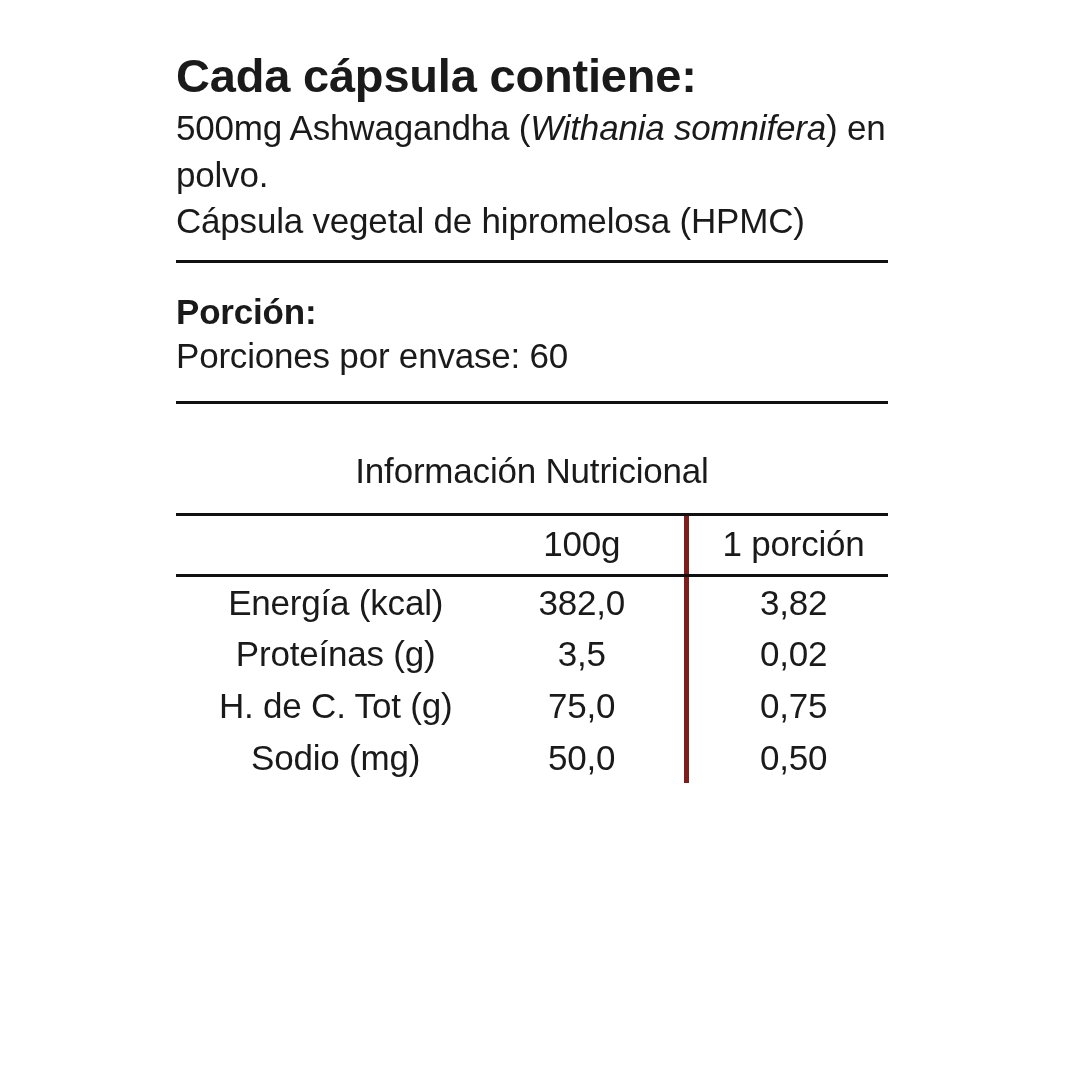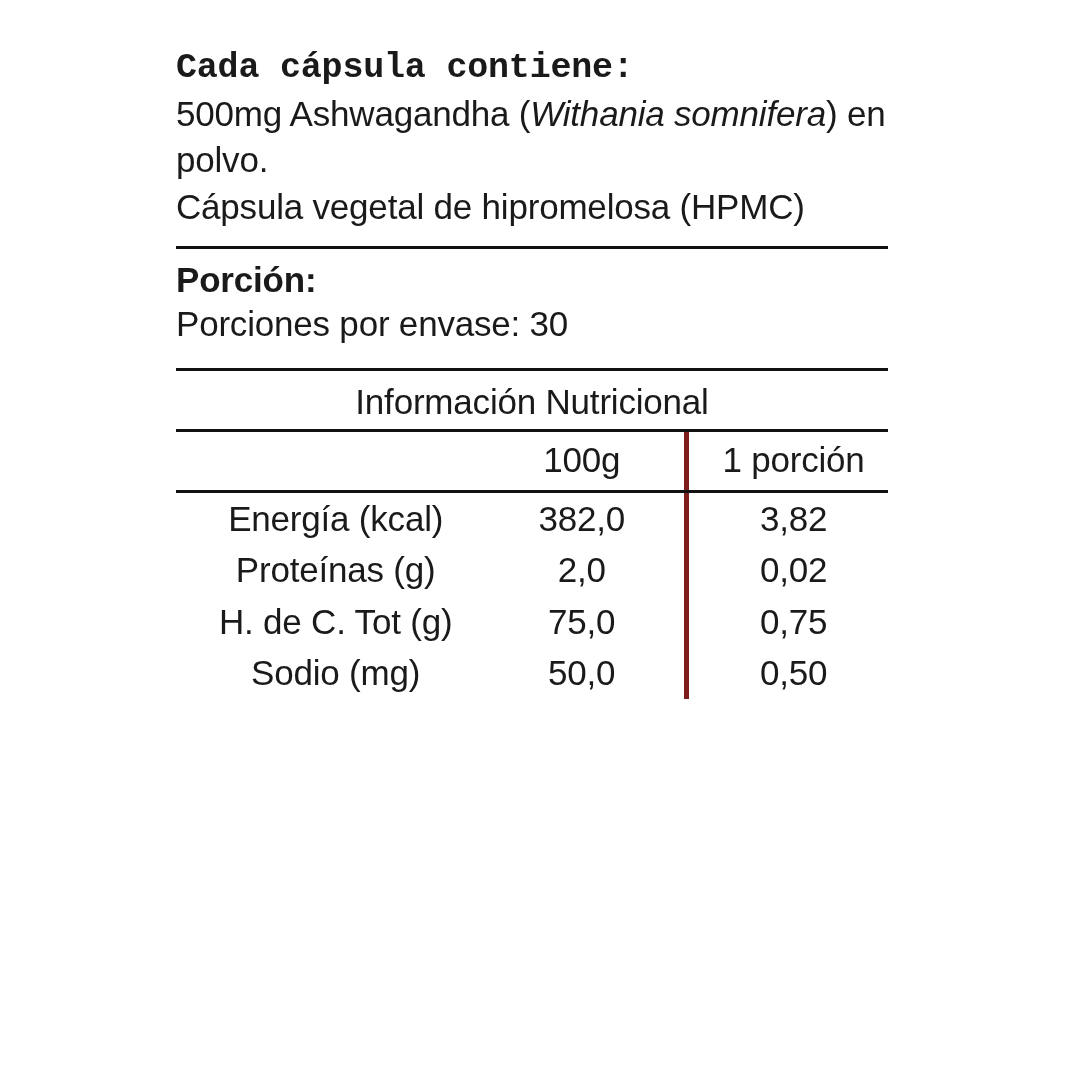--- a/index.html
+++ b/index.html
@@ -14,44 +14,43 @@
     color: #1a1a1a;
     overflow: hidden;
   }
   .label {
     position: absolute;
     left: 176px;
     top: 48px;
     width: 712px;
   }
   .ingredients-title {
-    font-size: 35px;
+    font-size: 47px;
     font-weight: 700;
     line-height: 1.18;
     letter-spacing: -0.2px;
-    font-family: Liberation Mono, monospace;
   }
   .ingredients-body {
     font-size: 35px;
     line-height: 1.32;
     letter-spacing: -0.2px;
     margin-top: 2px;
   }
   .ingredients-body em {
     font-style: italic;
     margin-top: 38px;
   }
   .rule {
     border: 0;
     border-top: 3px solid #111111;
     margin: 0;
   }
   .rule-1 { margin-top: 16px; }
   .portion-block {
-    margin-top: 10px;
+    margin-top: 28px;
   }
   .portion-title {
     font-size: 35px;
     font-weight: 700;
     line-height: 1.2;
     letter-spacing: -0.2px;
   }
   .portion-line {
     font-size: 35px;
     line-height: 1.3;
@@ -69,22 +68,23 @@
   .rdi-line {
     font-size: 35px;
     line-height: 1.3;
     letter-spacing: -0.2px;
   }
   .rule-2 { margin-top: 22px; }
   .nutri-heading {
     text-align: center;
     font-size: 35px;
     line-height: 1.3;
-    padding: 8px 0 4px 0;
+    padding: 8px 0 20px 0;
     letter-spacing: -0.2px;
+    margin-top: 36px;
   }
   .rule-3 { margin-top: 0px; }
   table.nutri {
     width: 100%;
     border-collapse: collapse;
     font-size: 35px;
     letter-spacing: -0.2px;
   }
   table.nutri th, table.nutri td {
     padding: 0;
@@ -129,21 +129,21 @@
 
   <div class="ingredients">
     <div class="ingredients-title">Cada cápsula contiene:</div>
     <div class="ingredients-body"><span>500mg Ashwagandha (</span><em>Withania somnifera</em><span>) en polvo.</span><br><span>Cápsula vegetal de hipromelosa (HPMC)</span></div>
   </div>
 
   <hr class="rule rule-1">
 
   <div class="portion-block">
     <div class="portion-title">Porción:</div>
-    <div class="portion-line">Porciones por envase: 30</div>
+    <div class="portion-line">Porciones por envase: 60</div>
   </div>
 
 
   <hr class="rule rule-2">
 
   <div class="nutri-heading">Información Nutricional</div>
 
   <hr class="rule rule-3">
 
   <table class="nutri">
@@ -160,21 +160,21 @@
       </tr>
     </thead>
     <tbody>
       <tr>
         <td class="col-name">Energía (kcal)</td>
         <td class="col-100">382,0</td>
         <td class="col-portion">3,82</td>
       </tr>
       <tr>
         <td class="col-name">Proteínas (g)</td>
-        <td class="col-100">2,0</td>
+        <td class="col-100">3,5</td>
         <td class="col-portion">0,02</td>
       </tr>
       <tr>
         <td class="col-name">H. de C. Tot (g)</td>
         <td class="col-100">75,0</td>
         <td class="col-portion">0,75</td>
       </tr>
       <tr>
         <td class="col-name">Sodio (mg)</td>
         <td class="col-100">50,0</td>

